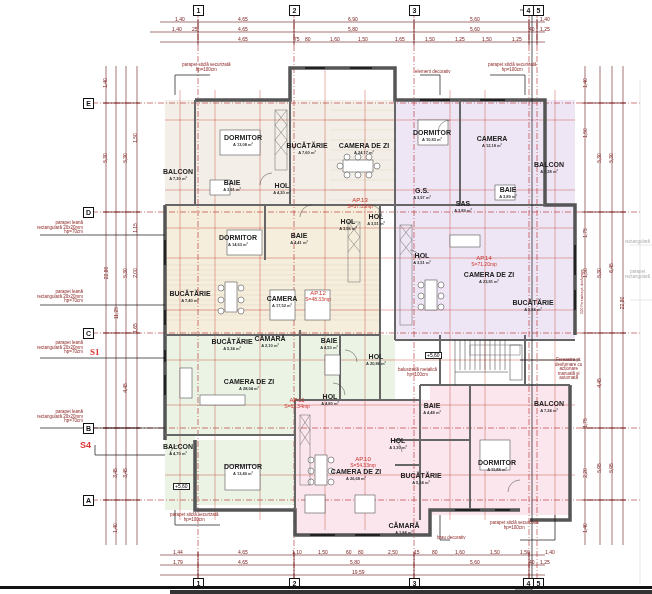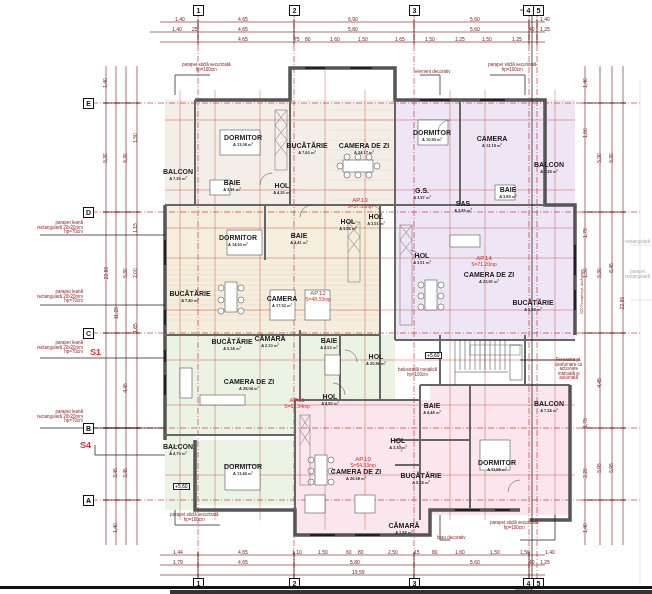--- a/index.html
+++ b/index.html
@@ -315,21 +315,21 @@
 <div class="axis" style="left:409px;top:578px;">3</div>
 <div class="axis" style="left:523px;top:578px;">4</div>
 <div class="axis" style="left:533px;top:578px;">5</div>
 
 <div class="axis" style="left:83px;top:98px;">E</div>
 <div class="axis" style="left:83px;top:207px;">D</div>
 <div class="axis" style="left:83px;top:328px;">C</div>
 <div class="axis" style="left:83px;top:423px;">B</div>
 <div class="axis" style="left:83px;top:495px;">A</div>
 
-<div class="sec" style="left:90px;top:347px;">S1</div>
+<div class="sec" style="left:90px;top:347px;font-family:Liberation Serif, serif;">S1</div>
 <div class="sec" style="left:80px;top:440px;">S4</div>
 
 <div class="dim" style="left:175px;top:16px;">1,40</div>
 <div class="dim" style="left:238px;top:16px;">4,65</div>
 <div class="dim" style="left:348px;top:16px;">6,90</div>
 <div class="dim" style="left:470px;top:16px;">5,60</div>
 <div class="dim" style="left:540px;top:16px;">1,40</div>
 <div class="dim" style="left:172px;top:26px;">1,40</div>
 <div class="dim" style="left:192px;top:26px;">25</div>
 <div class="dim" style="left:238px;top:26px;">4,65</div>

